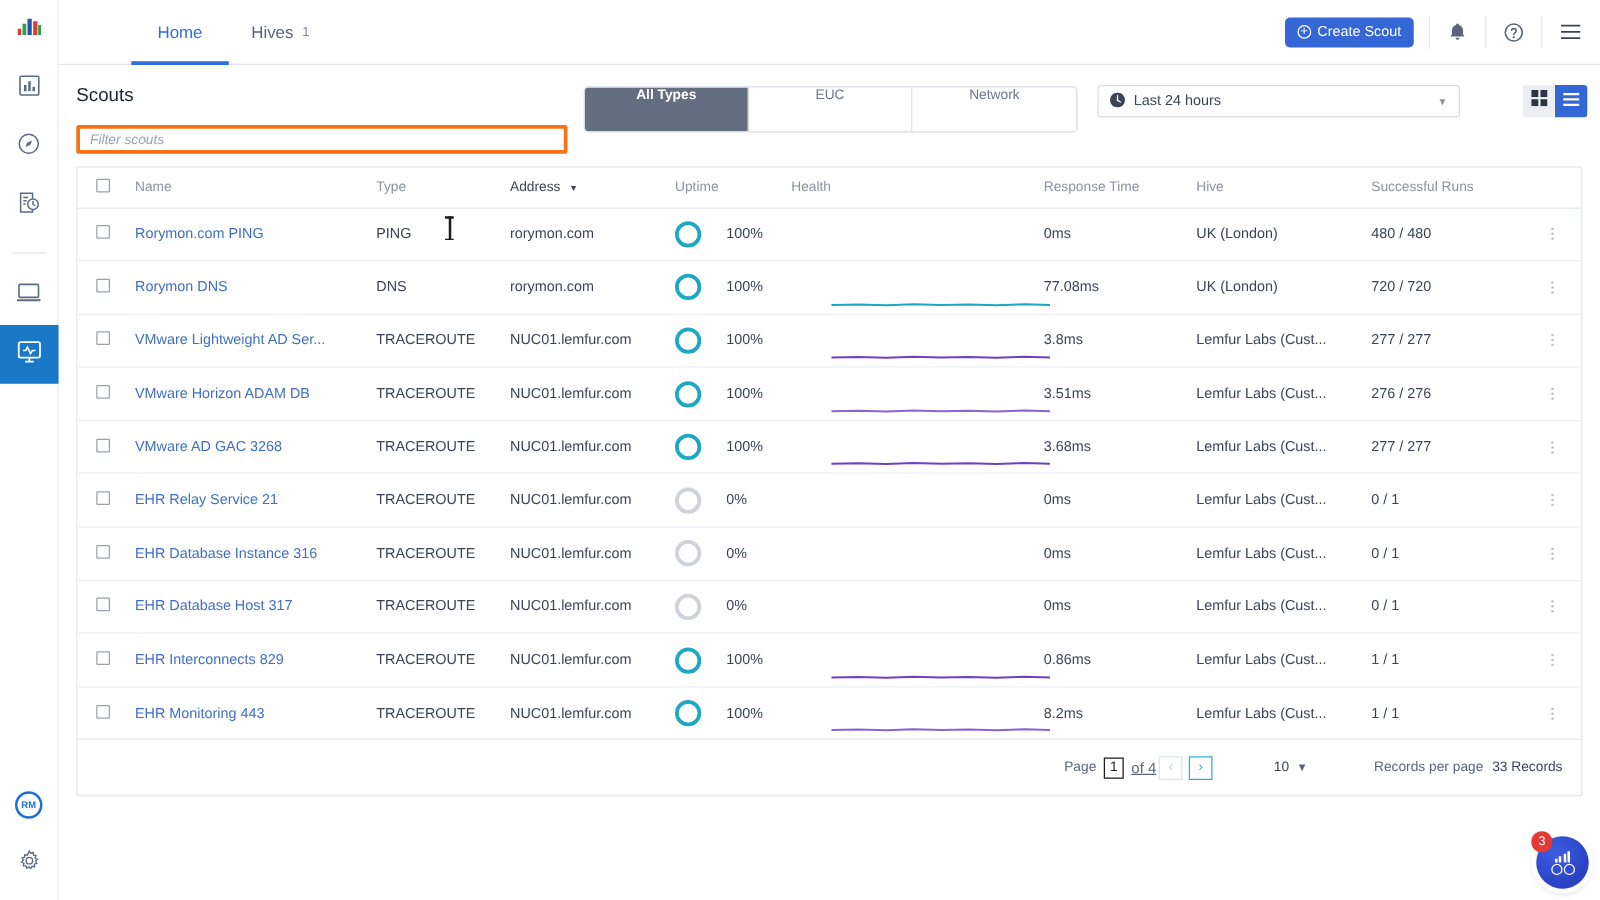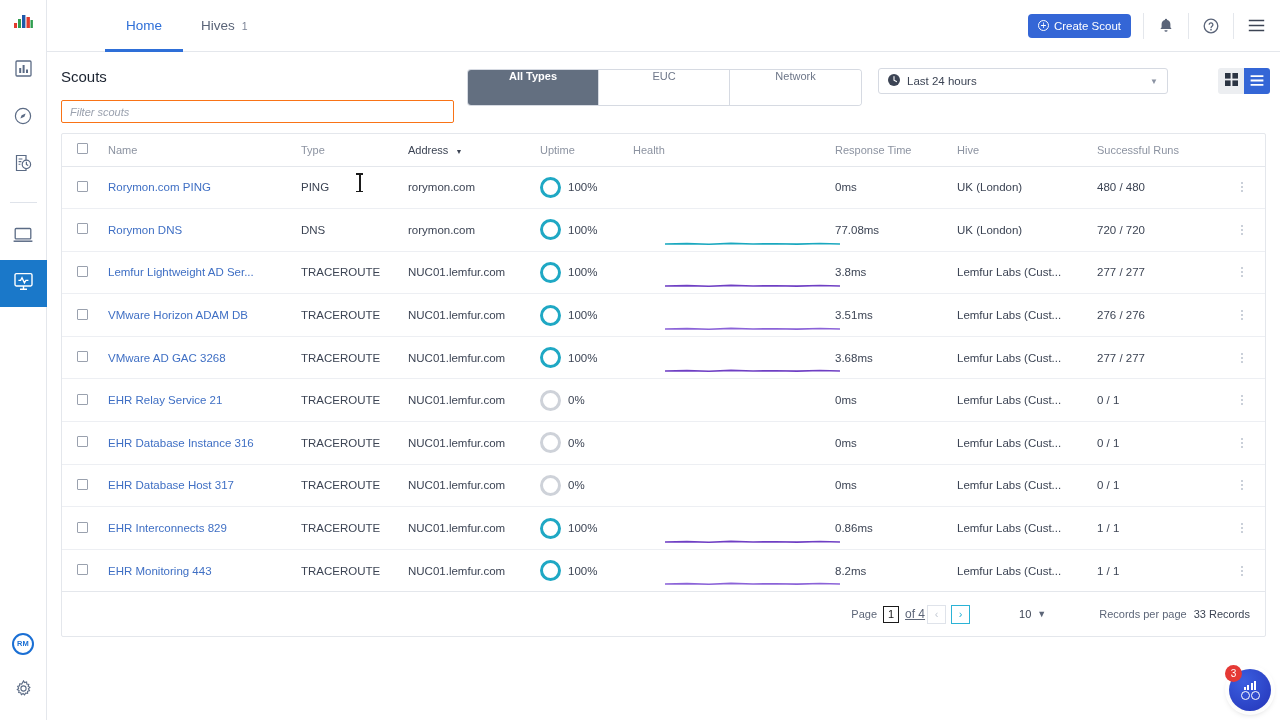--- a/index.html
+++ b/index.html
@@ -105,21 +105,21 @@
   .range-caret { margin-left: auto; color: #8b93a3; font-size: 8px; }
 
   .viewtoggle { position: absolute; left: 1171px; top: 16px; display: flex; border-radius: 3px; overflow: hidden; }
   .vt-btn { width: 26px; height: 26px; display: flex; align-items: center; justify-content: center; }
   .vt-btn.grid { background: #eceef1; color: #3b4354; }
   .vt-btn.list { background: #3466d6; color: #fff; }
 
   
   .filter-wrap { padding: 0 14px; }
   .filter-input {
-    width: 393px; height: 23px; border: 1px solid #f97316; border-radius: 2px;
+    width: 393px; height: 23px; border: 3px solid #f97316; border-radius: 2px;
     font-size: 11px; color: #9aa1ae; padding: 0 8px; font-style: italic;
     font-family: "Liberation Sans", sans-serif; background: #fff;
   }
   .filter-input::placeholder { color: #9aa1ae; font-style: italic; }
 
   .caret-mouse {
     position: absolute; left: 309px; top: 121px; width: 7px; height: 19px;
     pointer-events: none;
   }
   .caret-mouse::before, .caret-mouse::after {
@@ -155,21 +155,21 @@
   .c-hive  { width: 140px; }
   .c-runs  { width: 122px; }
   .c-menu  { width: 46px; }
 
   .cbx {
     width: 11px; height: 11px; border: 1px solid #9aa1ae; border-radius: 1px; background: #fff;
     display: inline-block;
   }
   .link { color: #3f6fc4; font-size: 11.5px; text-decoration: none; }
 
-  .uptime { display: flex; align-items: center; gap: 7px; }
+  .uptime { display: flex; align-items: center; gap: 20px; }
   .donut { width: 21px; height: 21px; border-radius: 50%; border: 3px solid #1fa8c4; }
   .donut.zero { border-color: #ced2d9; }
   .uptime-val { font-size: 11.5px; color: #3c4454; }
 
   .spark { position: absolute; left: 32px; bottom: 5px; width: 175px; height: 22px; }
 
   .kebab { display: flex; flex-direction: column; gap: 2px; align-items: center; color: #b8c0cc; }
   .kebab i { width: 2px; height: 2px; border-radius: 50%; background: #b8c0cc; display: block; }
 
   
@@ -468,21 +468,21 @@
                   <i></i>
                   <i></i>
                   <i></i>
                 </span>
               </td>
             </tr>
             <tr>
               <td class="c-check">
        <span class="cbx"></span></td>
      <td class="c-name">
-       <a class="link">Lemfur Lightweight AD Ser...</a></td>
+       <a class="link">VMware Lightweight AD Ser...</a></td>
      <td class="c-type">
        <span>TRACEROUTE</span></td>
      <td class="c-addr">
        <span>NUC01.lemfur.com</span></td>
      <td class="c-up">
        <span class="uptime">
          <span class="donut"></span>
          <span class="uptime-val">100%</span>
        </span>
               </td>

